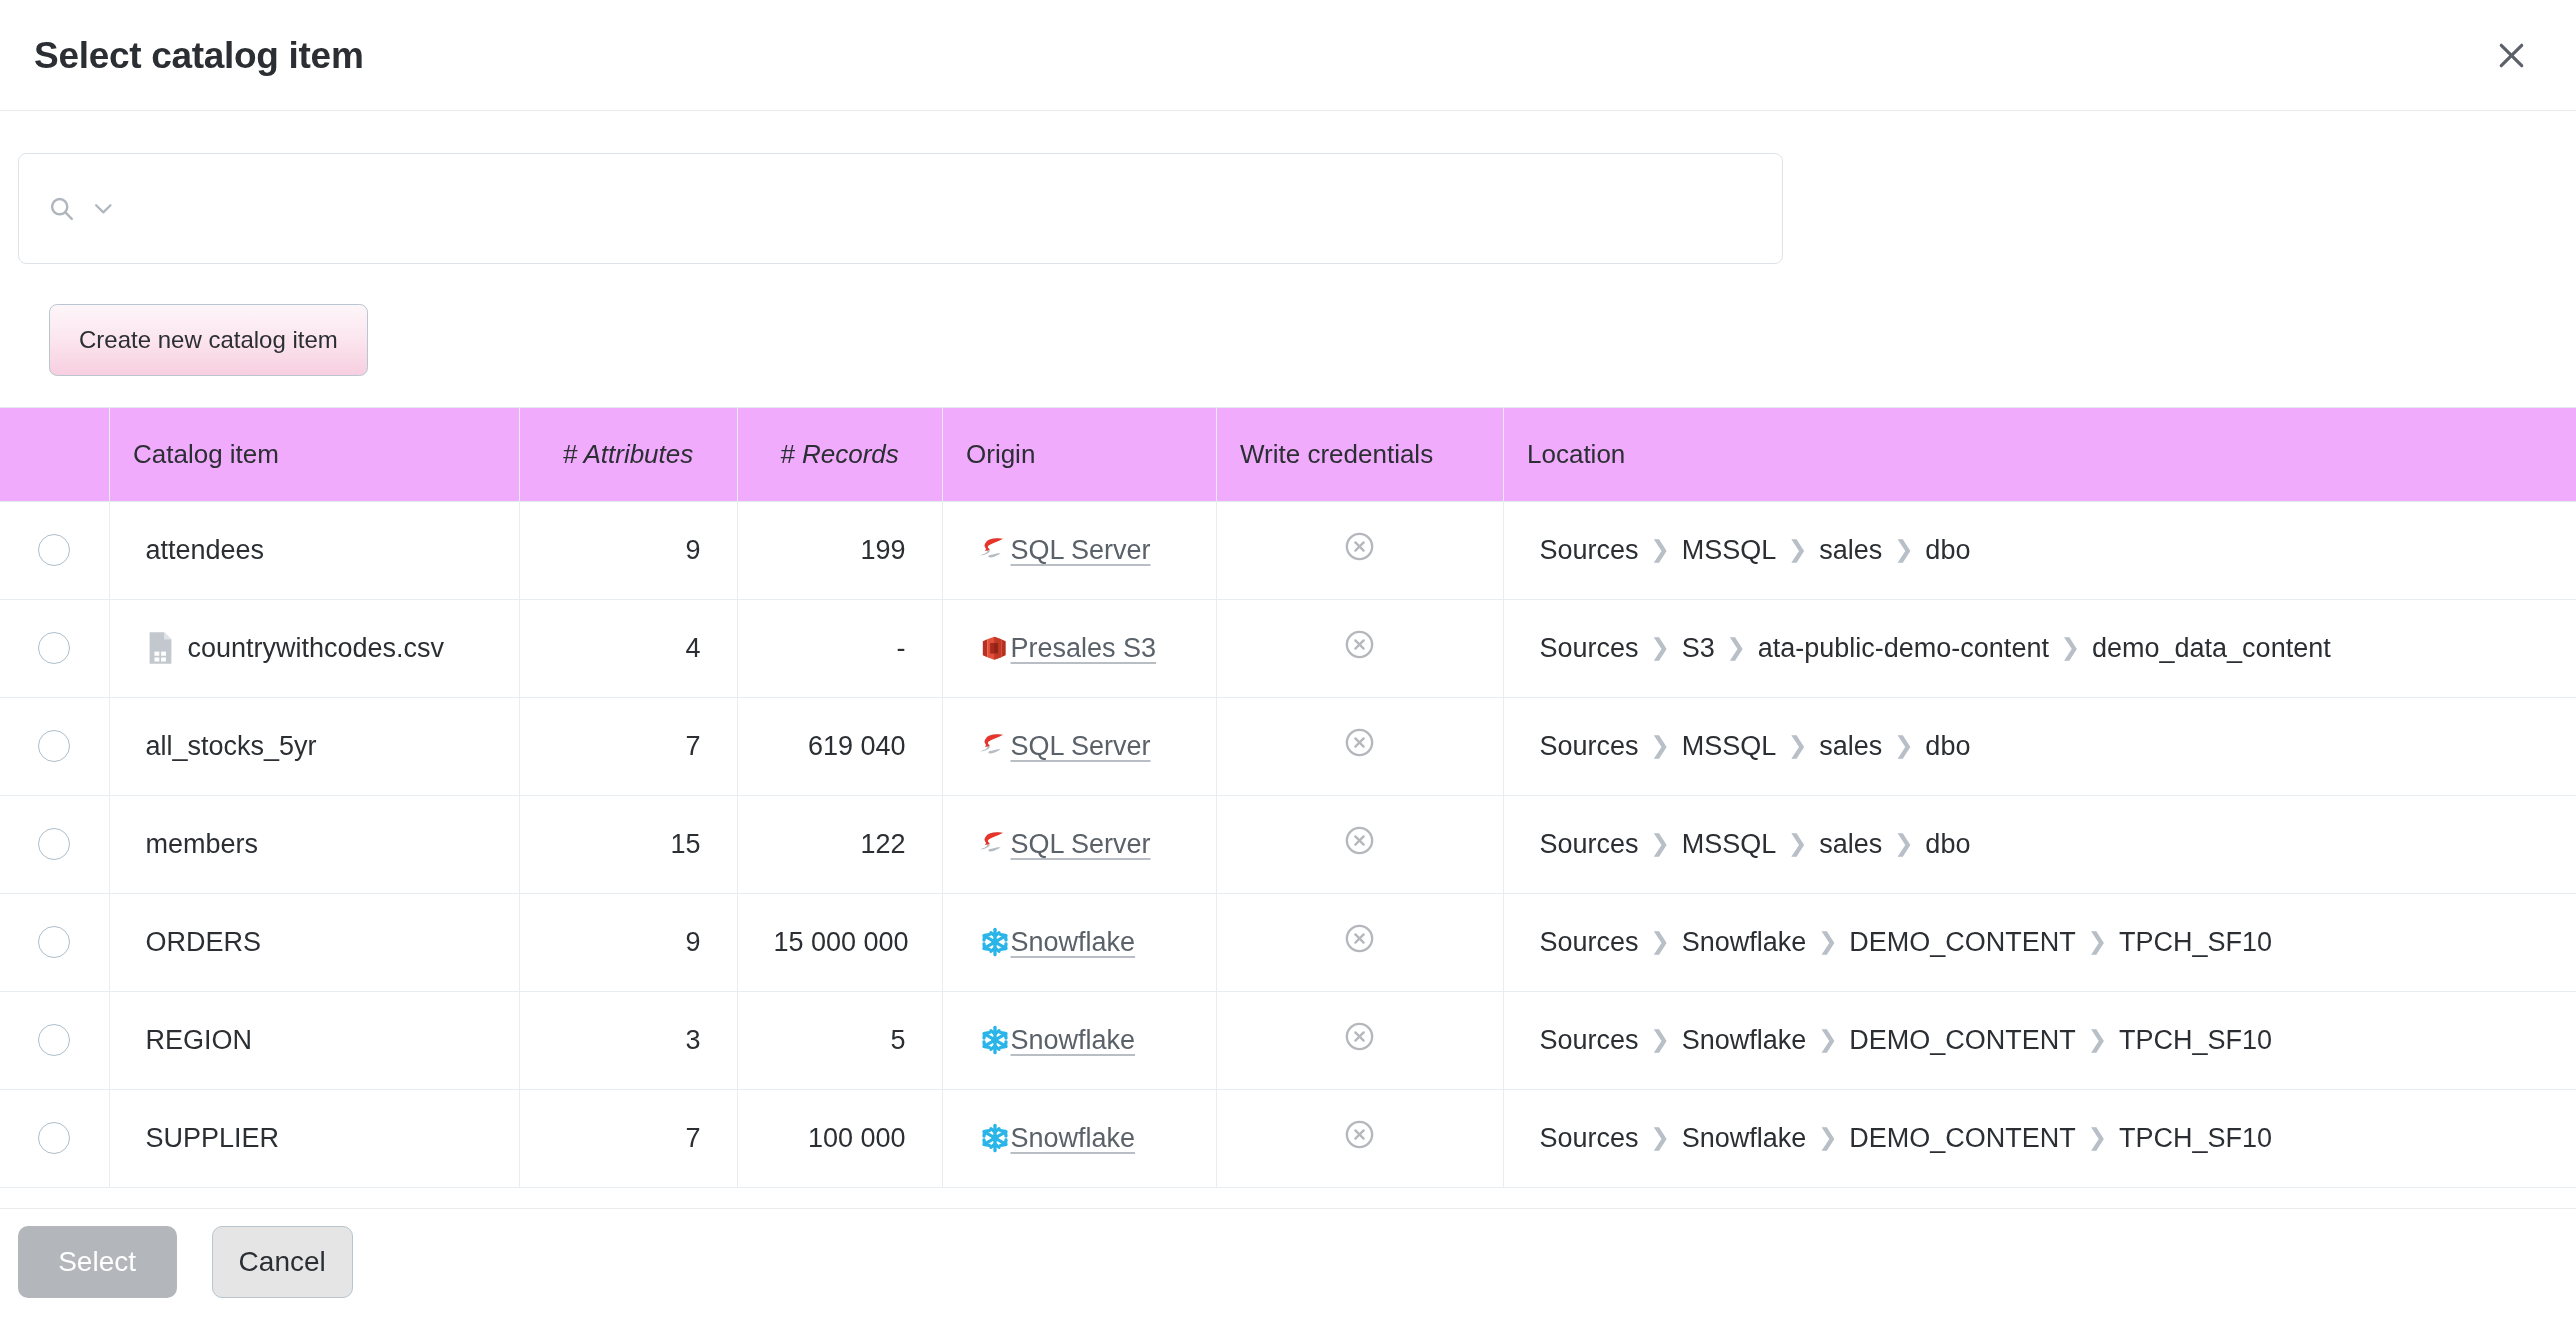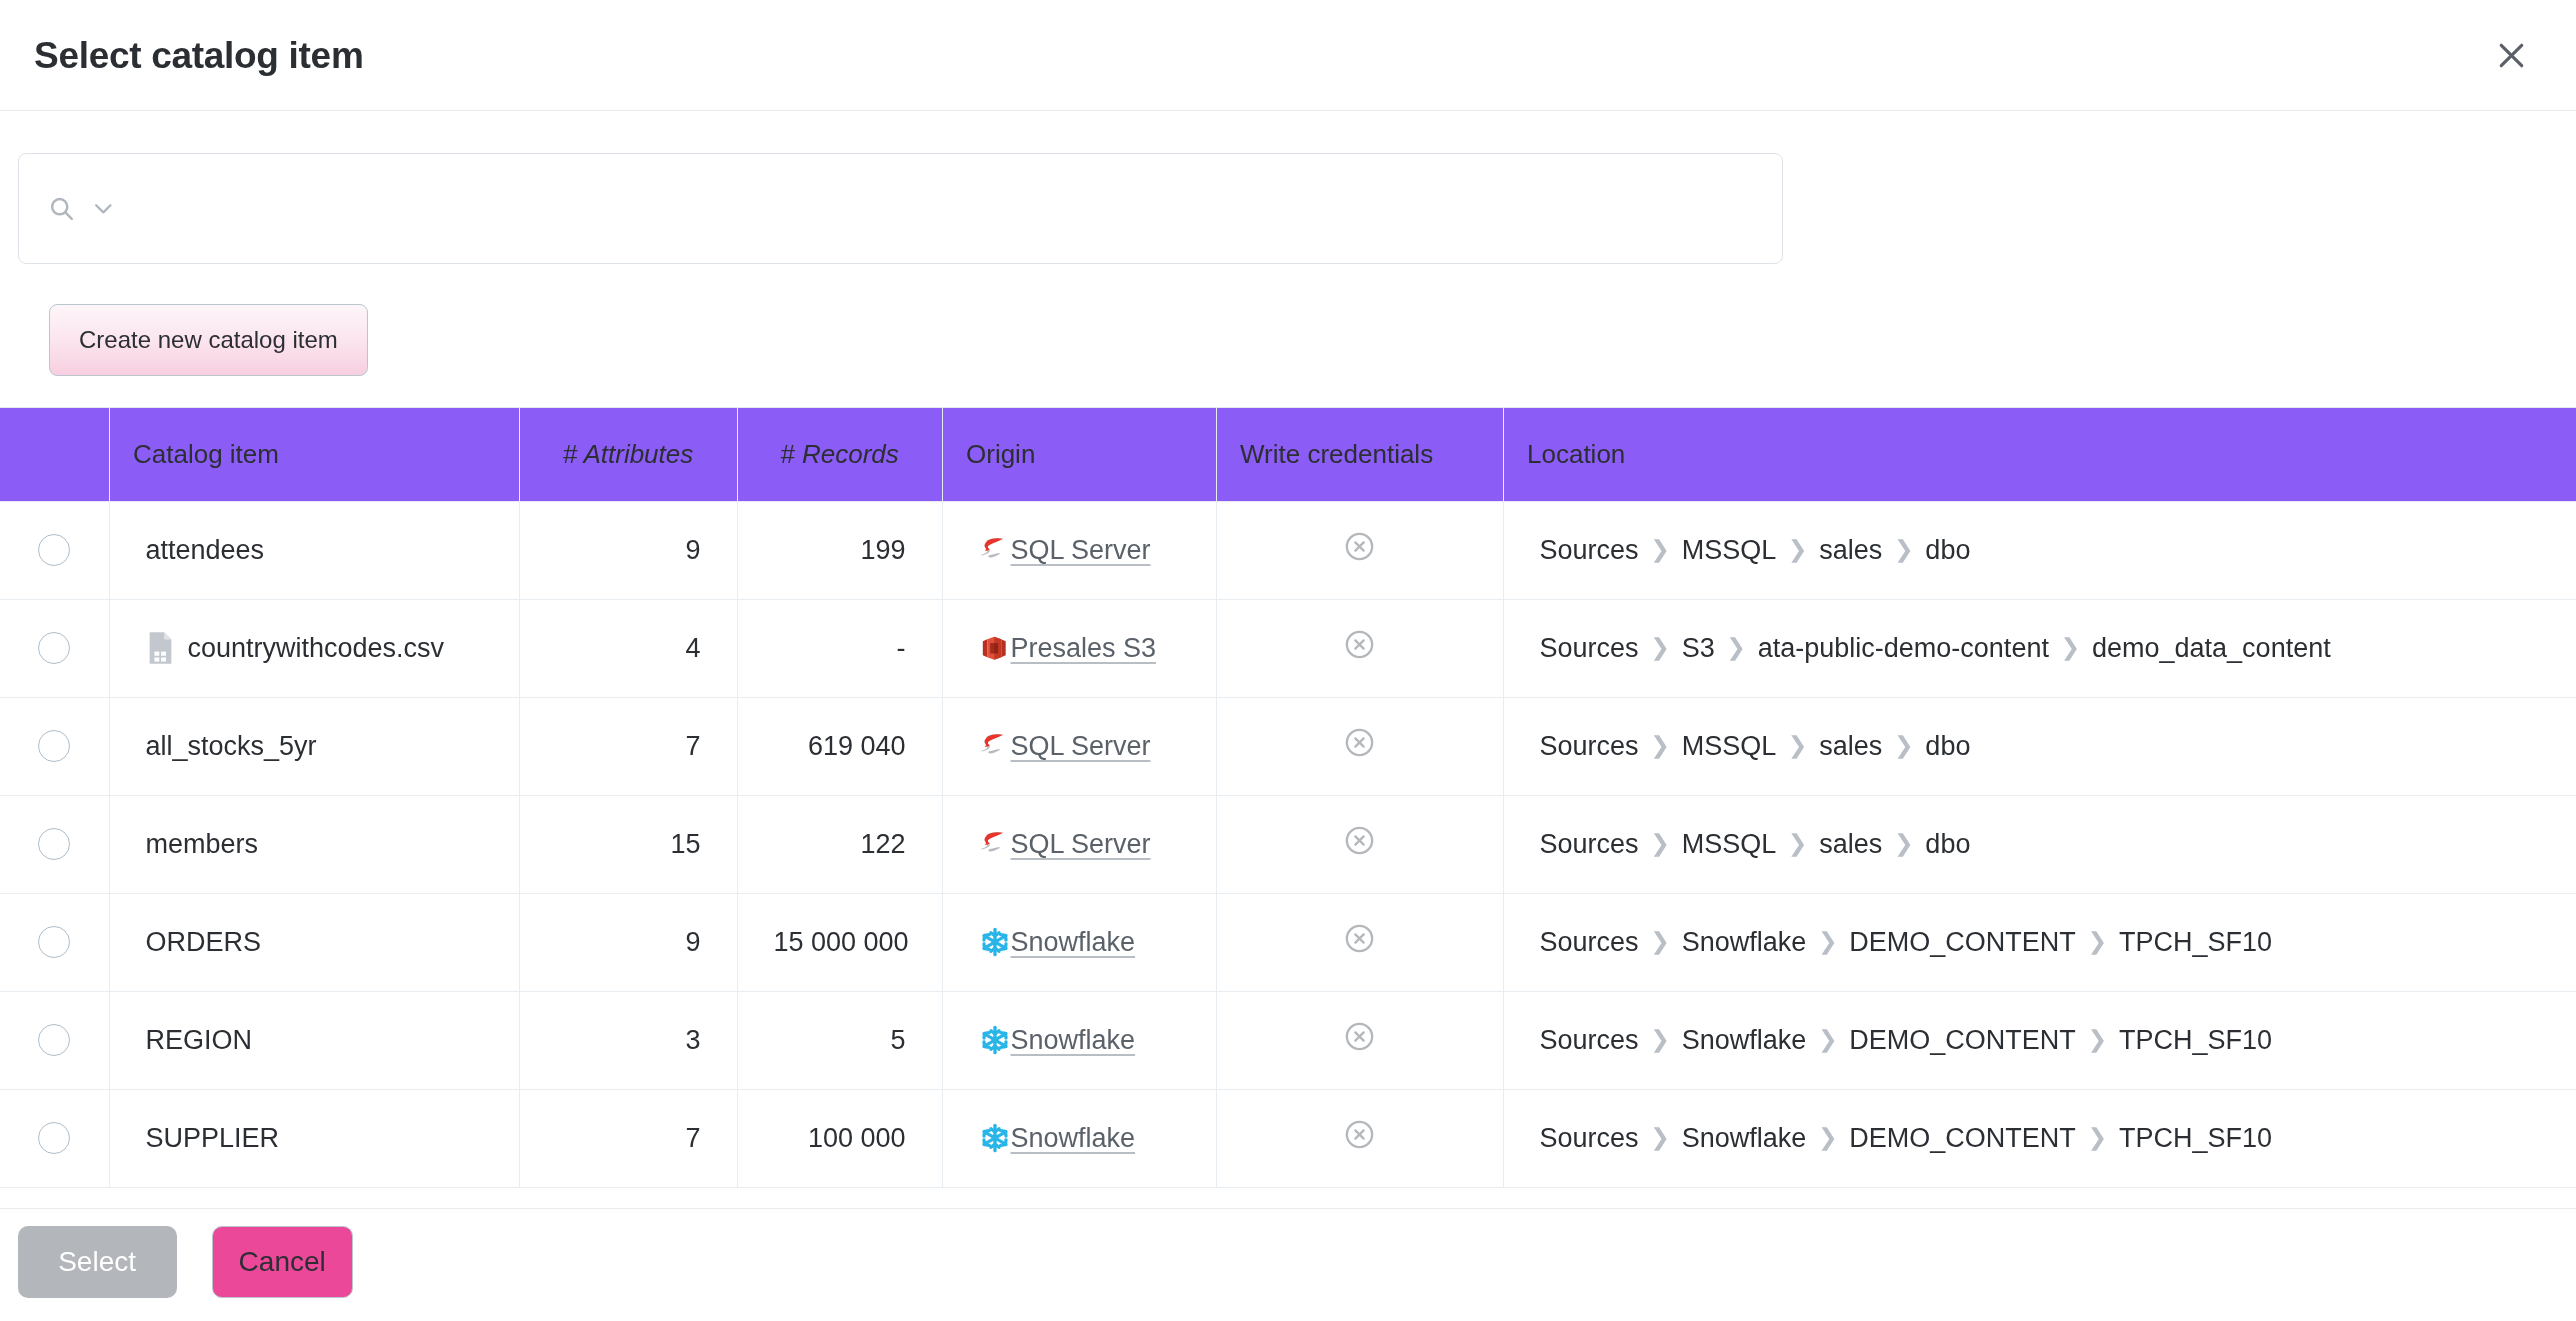--- a/index.html
+++ b/index.html
@@ -128,21 +128,21 @@
     font-weight: normal;
     text-align: left;
     color: #2b2f33;
     font-size: 26px;
     height: 94px;
     vertical-align: middle;
     padding: 0 23.5px;
     border-top: 1.8px solid #e3e9ee;
     border-bottom: 1.8px solid #e3e9ee;
     border-right: 1.8px solid #e8edf1;
-    background: #8b5cf6;
+    background: #f0abfc;
     white-space: nowrap;
   }
   .catalog-table th.th-radio { border-right: 1.8px solid #e8edf1; padding: 0; }
   .catalog-table th.num { text-align: center; font-style: italic; }
   .catalog-table th.last { border-right: none; }
 
   .catalog-table td {
     height: 98px;
     vertical-align: middle;
     padding: 0 36px;
@@ -235,21 +235,21 @@
     white-space: nowrap;
   }
   .btn-select {
     background: #b3b6bb;
     color: #ffffff;
     border: none;
     cursor: default;
     min-width: 159px;
   }
   .btn-cancel {
-    background: #ec4899;
+    background: #e5e5e5;
     color: #2b2f33;
     border: 1.8px solid #b9c6cf;
     cursor: pointer;
     min-width: 123px;
   }
 </style>
 </head>
 <body>
 
 <div class="dialog">

